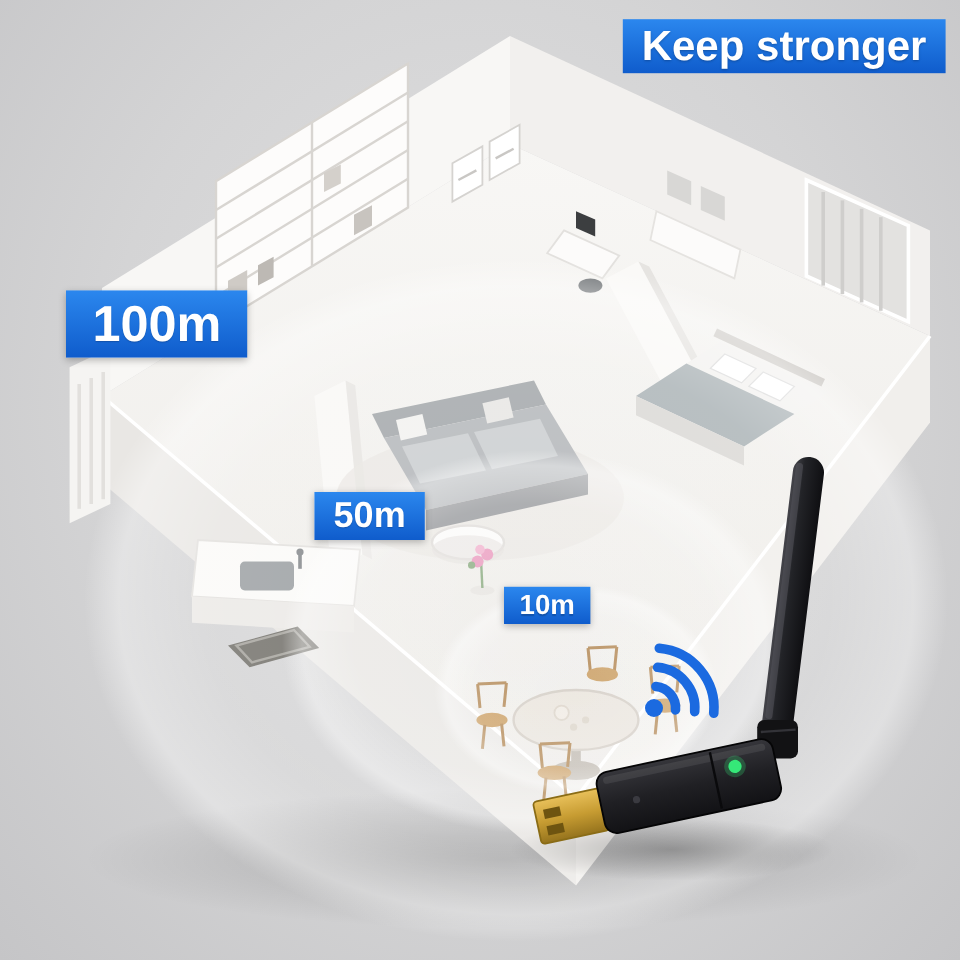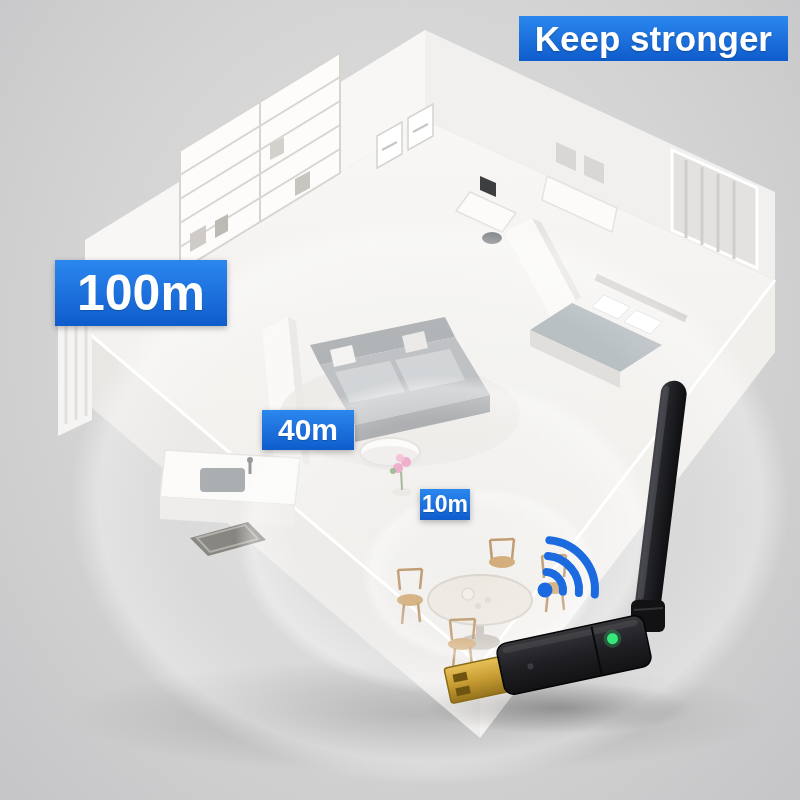--- a/index.html
+++ b/index.html
@@ -18,23 +18,23 @@
     color:#fff;font-weight:bold;font-size:35px;line-height:1.18;
     padding:2px 16px;white-space:nowrap;
     text-shadow:0 1px 2px rgba(0,0,0,.25);
   }
   .range-label{
     position:absolute;z-index:5;color:#fff;font-weight:bold;
     background:linear-gradient(180deg,var(--banner-blue-top,#2b87ee),var(--banner-blue-bottom,#0f5ccc));
     box-shadow:0 2px 6px rgba(0,0,0,.28);
     text-shadow:0 1px 1px rgba(0,0,0,.2);
   }
-  .range-100{left:55px;top:260px;font-size:50px;padding:4px 22px;}
+  .range-100{left:55px;top:242px;font-size:42px;padding:4px 22px;}
   .range-50{left:262px;top:410px;font-size:30px;padding:3px 16px;}
-  .range-10{left:420px;top:489px;font-size:23px;padding:2px 2px;}
+  .range-10{left:420px;top:489px;font-size:23px;padding:2px 13px;}
 </style>
 </head>
 <body>
 
 <div class="scene">
 
   <svg width="800" height="800" viewBox="0 0 800 800">
     <defs>
       <linearGradient id="floorGrad" x1="0" y1="0" x2="0" y2="1">
         <stop offset="0" stop-color="#f8f7f5"></stop>
@@ -271,16 +271,16 @@
         </g>
       </g>
     </g>
   </svg>
 
   <div class="banner">
     <div class="banner-line">Keep stronger</div>
   </div>
 
   <div class="range-label range-100">100m</div>
-  <div class="range-label range-50">40m</div>
+  <div class="range-label range-50">50m</div>
   <div class="range-label range-10">10m</div>
 
 </div>
 
 </body></html>

